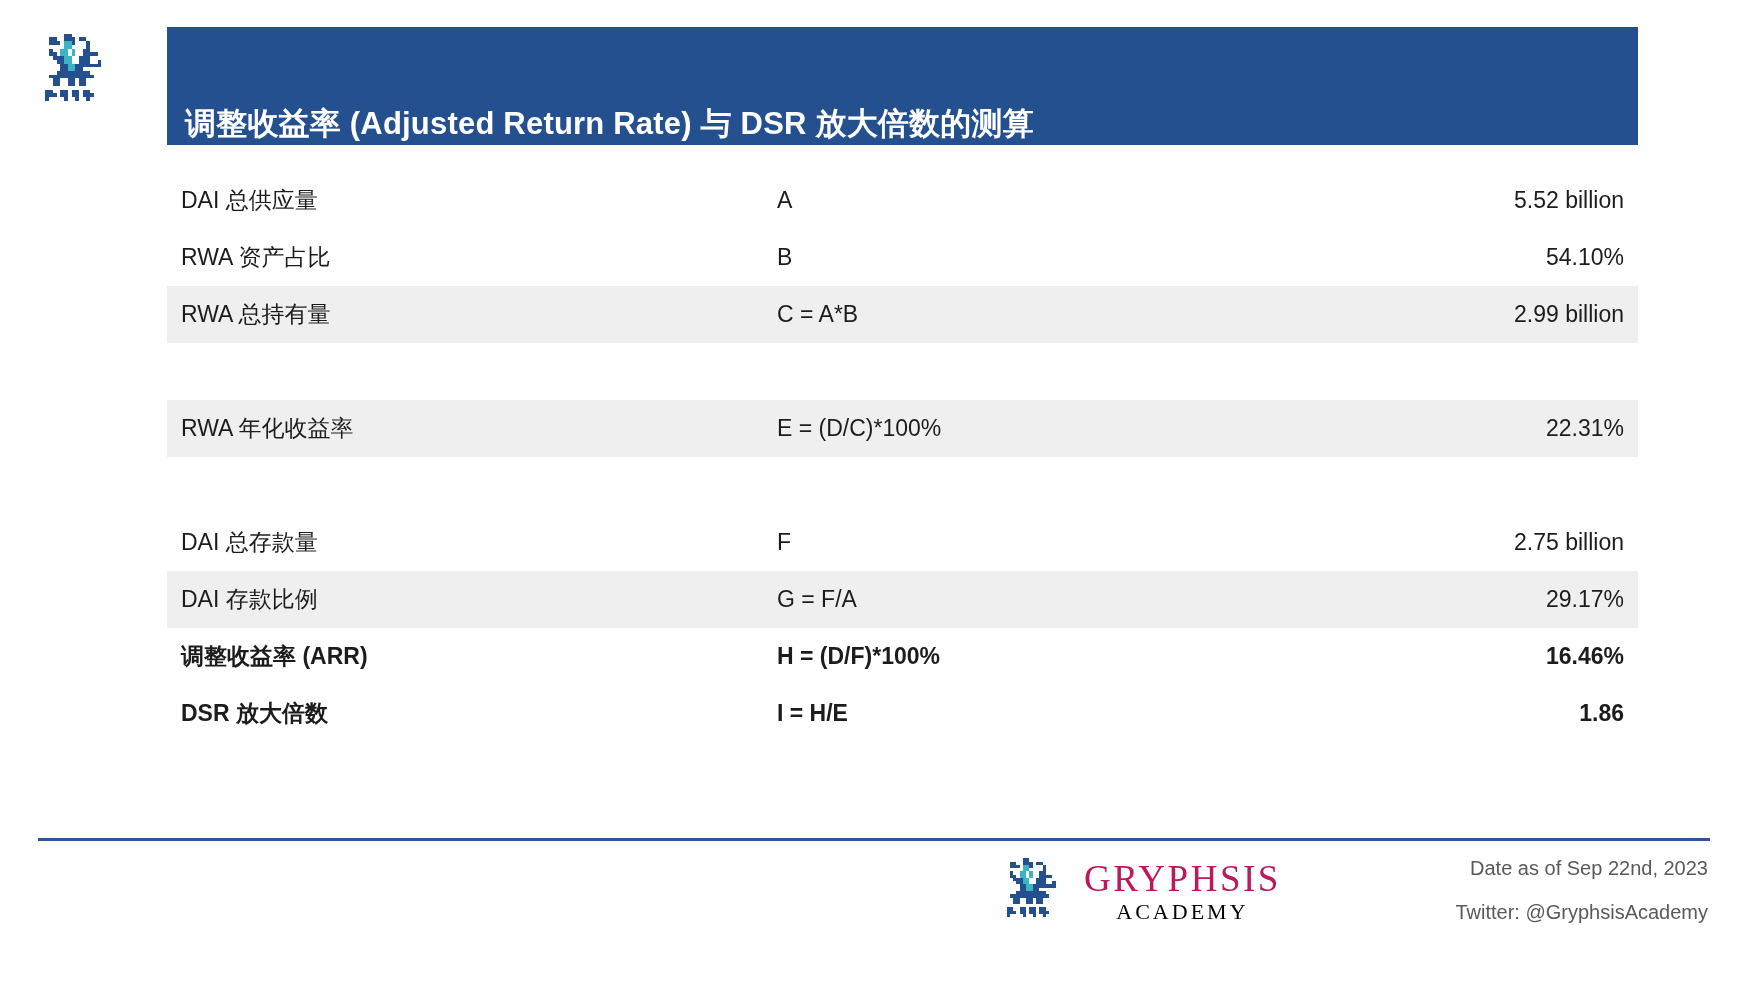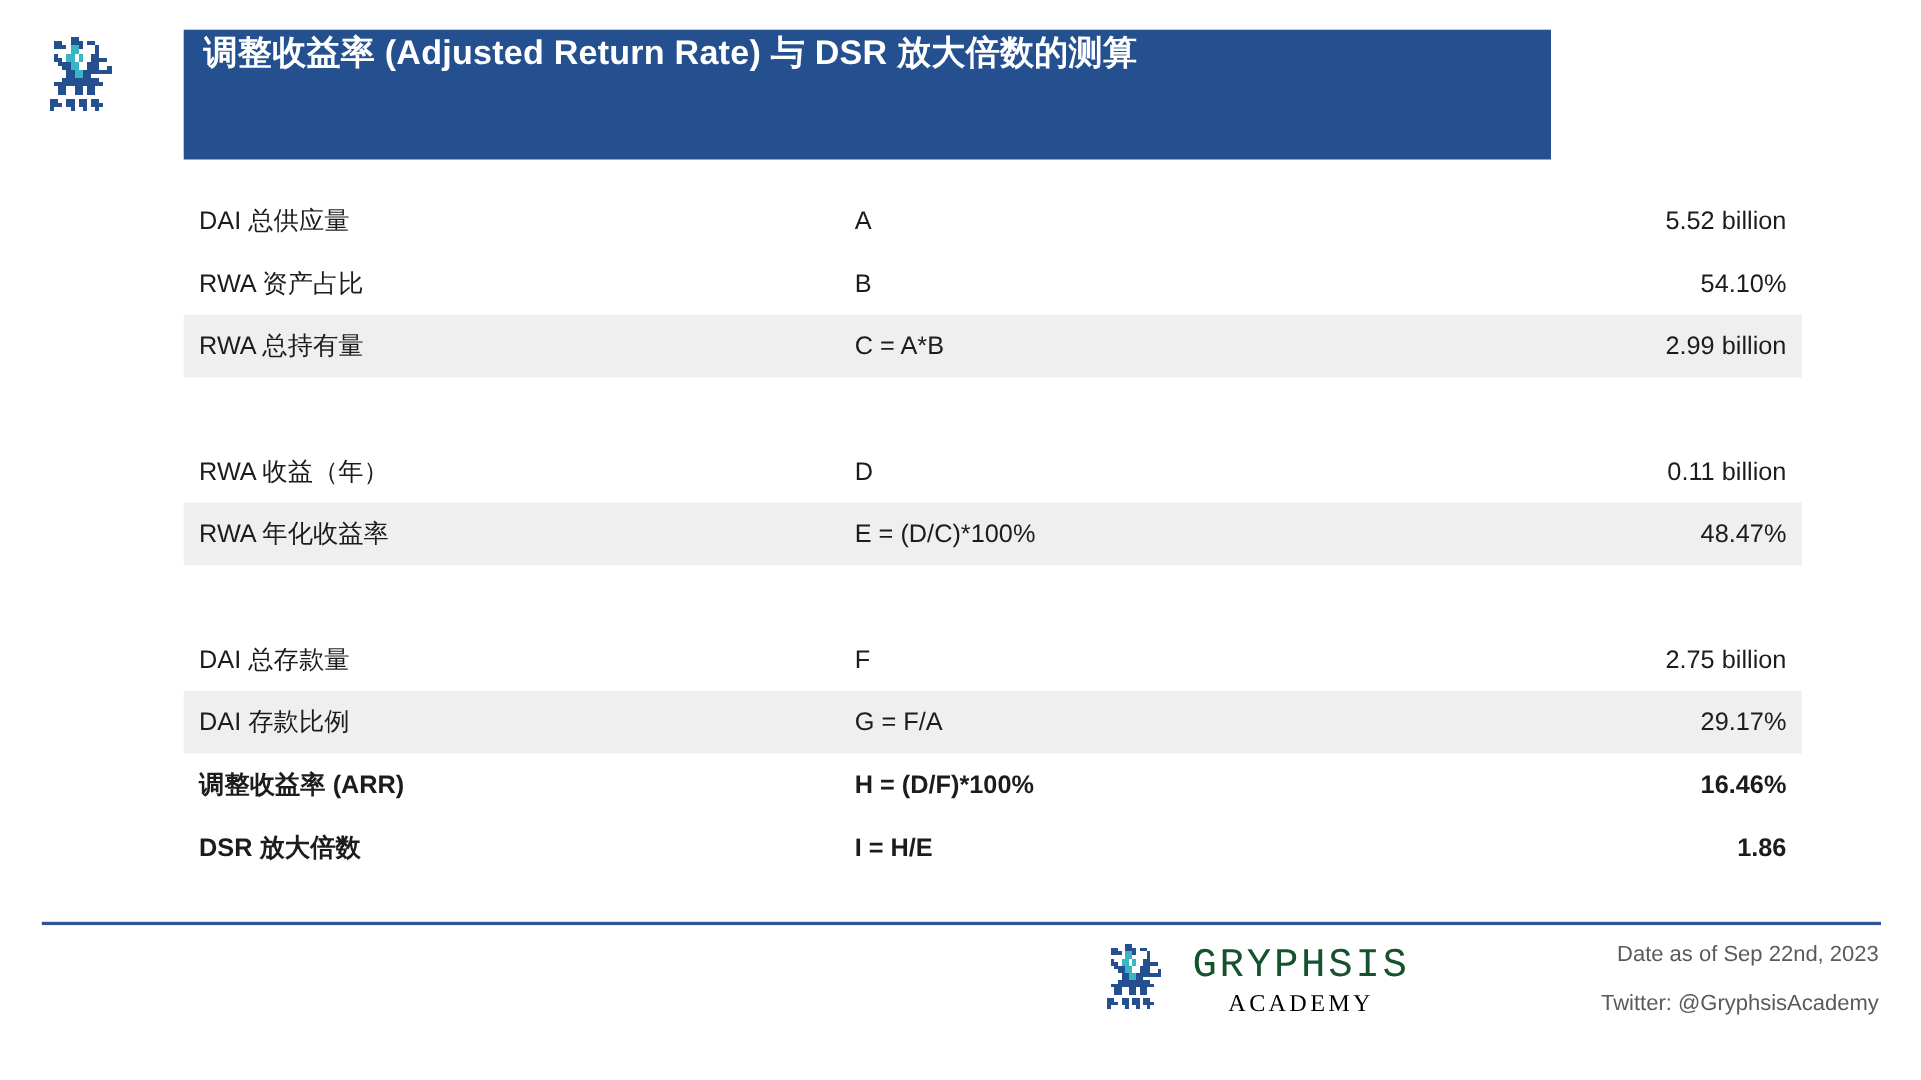--- a/index.html
+++ b/index.html
@@ -18,25 +18,25 @@
   
   .griffin {
     display: block;
   }
 
   
   .header-band {
     position: absolute;
     left: 167px;
     top: 27px;
-    width: 1243px;
+    width: 1471px;
     height: 118px;
     background: #24508f;
     display: flex;
-    align-items: flex-start;
+    align-items: flex-end;
   }
   .header-title {
     color: #ffffff;
     font-size: 31px;
     font-weight: bold;
     letter-spacing: 0.2px;
     padding-left: 18px;
     white-space: nowrap;
   }
   .logo-mark-top {
@@ -122,22 +122,22 @@
   }
   .footer-logo-text {
     display: flex;
     flex-direction: column;
     align-items: center;
     line-height: 1;
   }
   .brand-name {
     font-size: 37px;
     letter-spacing: 2.5px;
-    color: #14532d;
-    font-family: Liberation Mono, monospace;
+    color: #be185d;
+    font-family: Liberation Serif, serif;
   }
   .brand-sub {
     font-size: 22px;
     letter-spacing: 3px;
     color: #000000;
     font-family: "Liberation Serif", "DejaVu Serif", serif;
     margin-top: 4px;
   }
 </style>
 </head>
@@ -203,29 +203,24 @@
       <div class="cell-label">RWA 资产占比</div>
       <div class="cell-formula">B</div>
       <div class="cell-value">54.10%</div>
     </div>
     <div class="row shaded">
       <div class="cell-label">RWA 总持有量</div>
       <div class="cell-formula">C = A*B</div>
       <div class="cell-value">2.99 billion</div>
     </div>
     <div class="row spacer"></div>
-    <div class="row">
-      <div class="cell-label">RWA 收益（年）</div>
-      <div class="cell-formula">D</div>
-      <div class="cell-value">0.11 billion</div>
-    </div>
     <div class="row shaded">
       <div class="cell-label">RWA 年化收益率</div>
       <div class="cell-formula">E = (D/C)*100%</div>
-      <div class="cell-value">48.47%</div>
+      <div class="cell-value">22.31%</div>
     </div>
     <div class="row spacer"></div>
     <div class="row">
       <div class="cell-label">DAI 总存款量</div>
       <div class="cell-formula">F</div>
       <div class="cell-value">2.75 billion</div>
     </div>
     <div class="row shaded">
       <div class="cell-label">DAI 存款比例</div>
       <div class="cell-formula">G = F/A</div>

